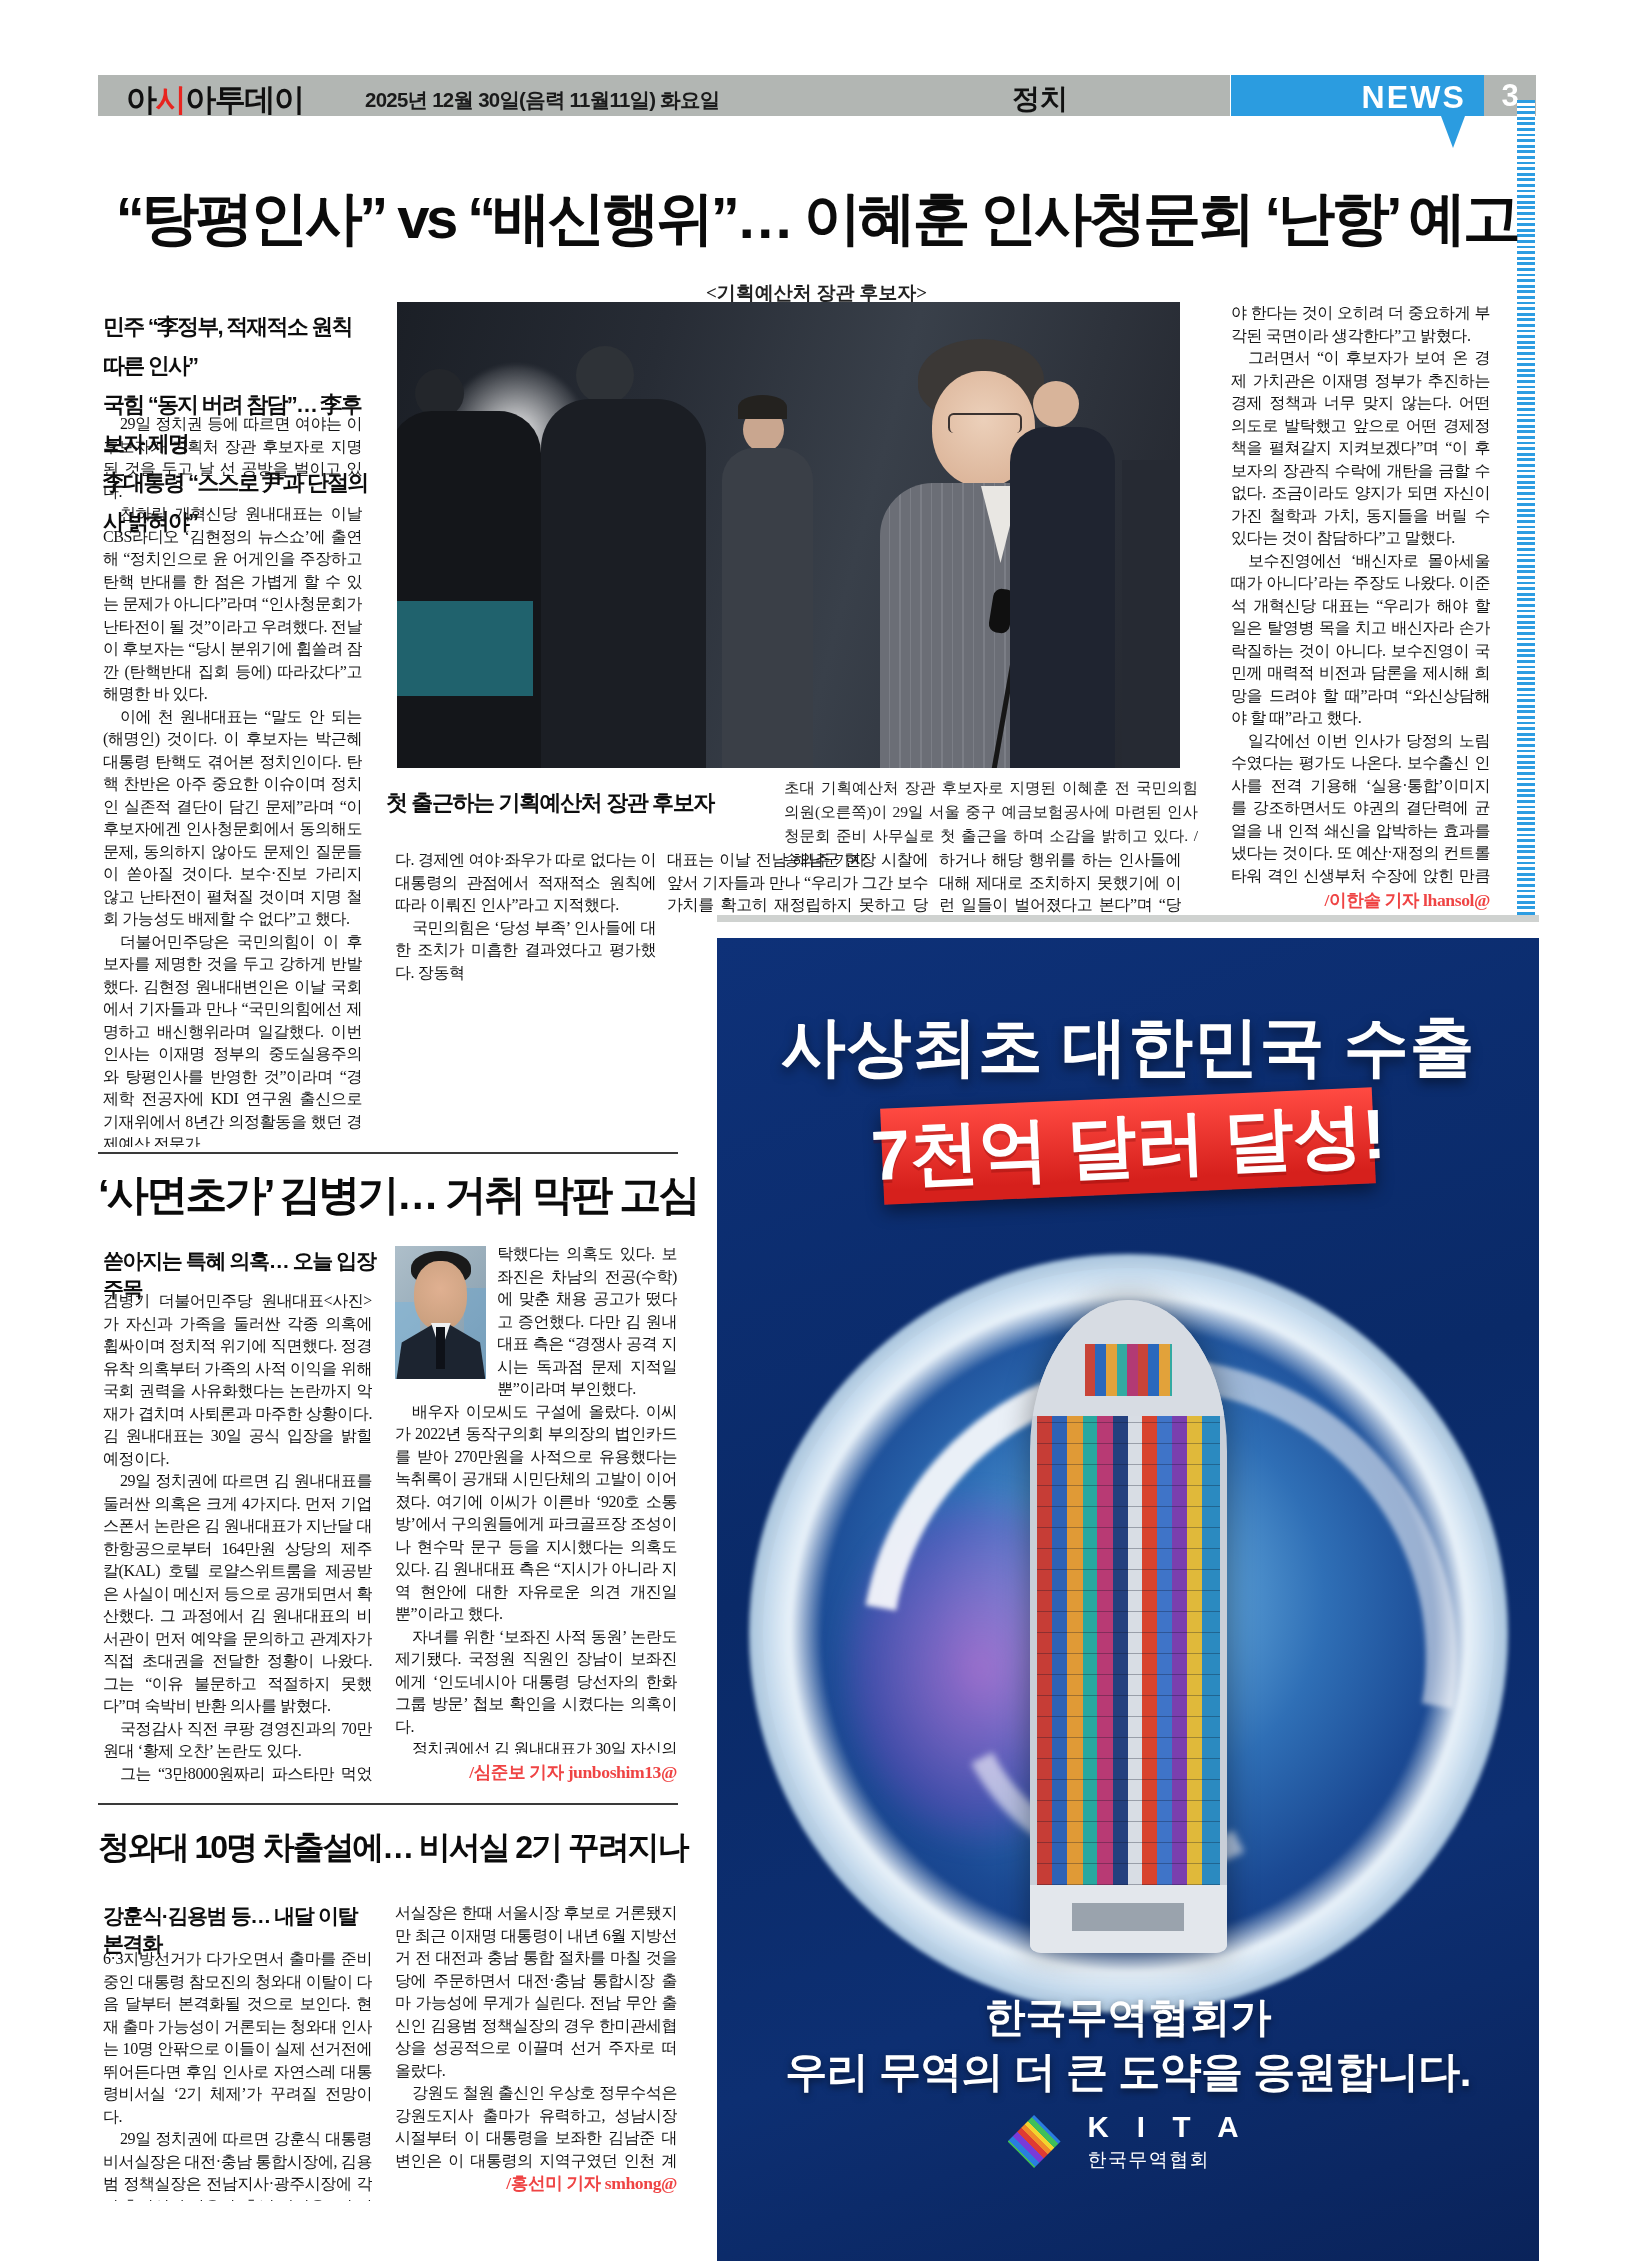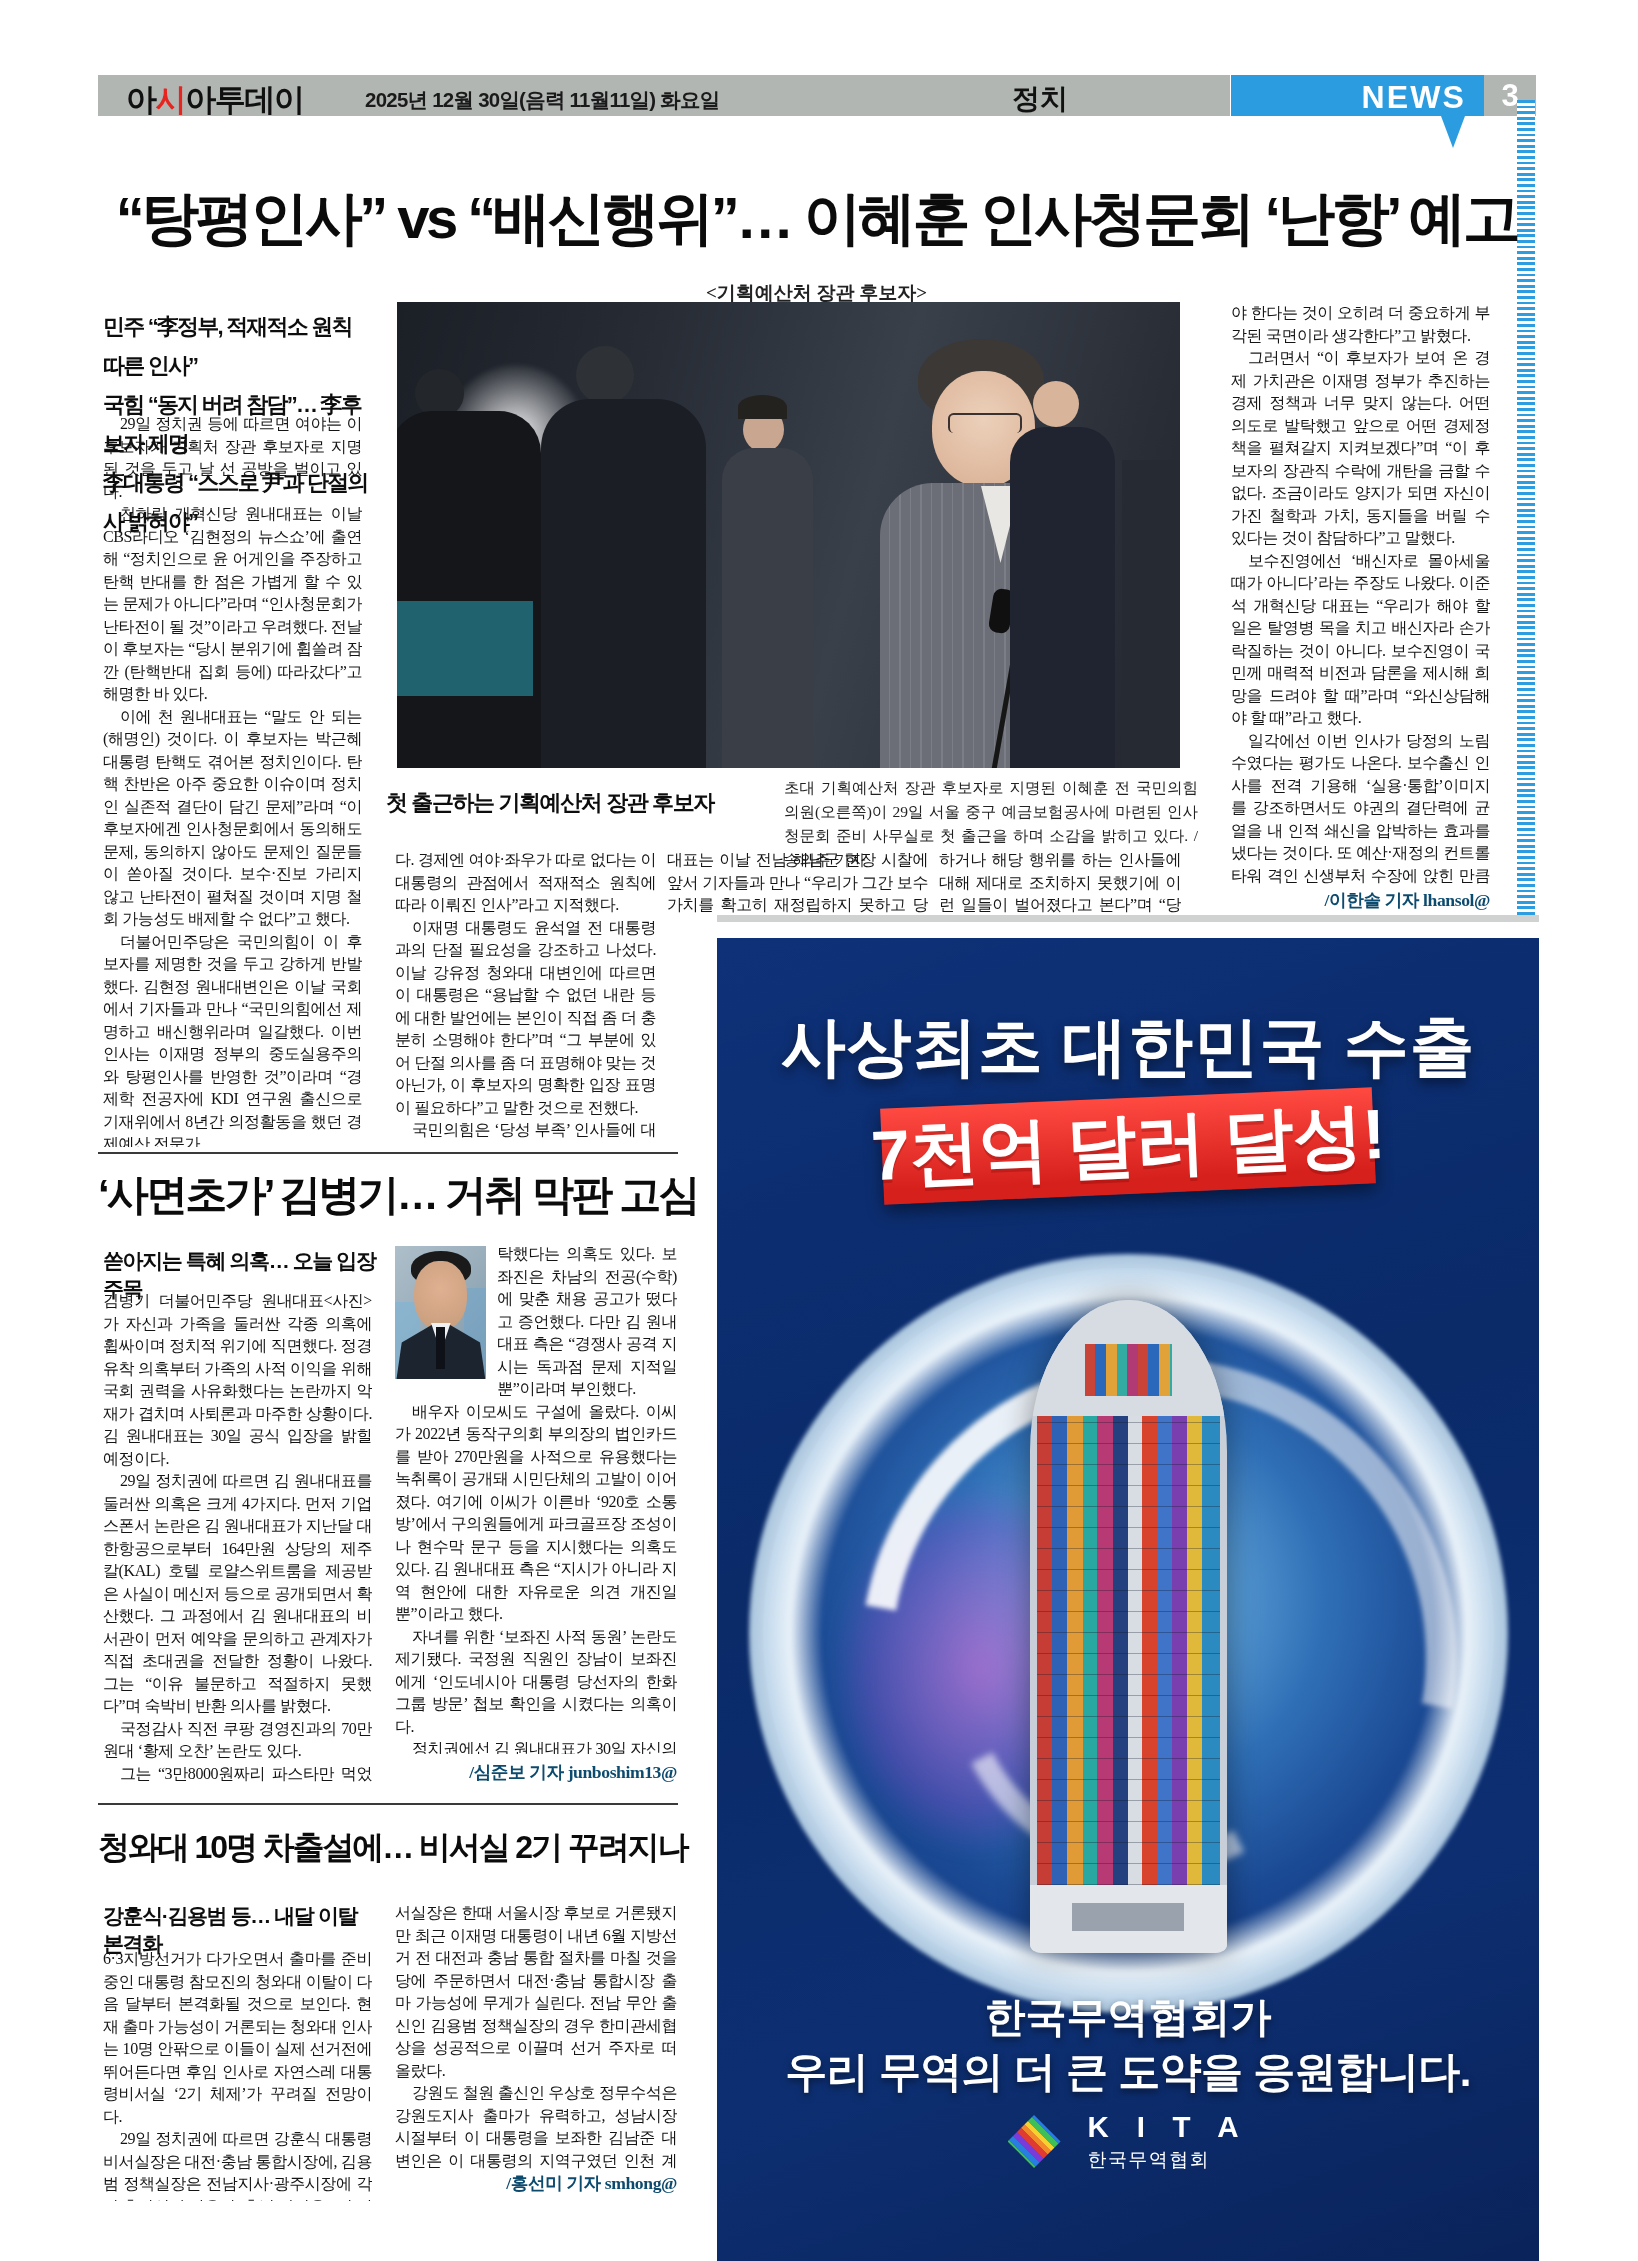--- a/index.html
+++ b/index.html
@@ -33,21 +33,21 @@
             font-family:"Liberation Sans",sans-serif;font-weight:900;font-size:58px;
             letter-spacing:-3.5px;color:#0b0b0b;white-space:nowrap;}
   .kicker{left:98px;top:280px;width:1437px;text-align:center;
             font-weight:700;font-size:19px;color:#222;}
   .lead{left:103px;top:307px;width:270px;font-family:"Liberation Sans",sans-serif;
             font-weight:800;font-size:22px;line-height:39px;letter-spacing:-1.8px;color:#0d0d0d;}
   .bodycol{font-size:16px;line-height:22.5px;letter-spacing:-0.4px;text-align:justify;
             word-break:break-all;color:#141414;overflow:hidden;}
   .bodycol p{margin:0;text-indent:17px;}
   .bodycol p.cont{text-indent:0;}
-  .byline{font-weight:700;font-size:17.6px;color:#0c4a6e;text-align:right;letter-spacing:-0.4px;}
+  .byline{font-weight:700;font-size:17.6px;color:#ef4444;text-align:right;letter-spacing:-0.4px;}
   .subhead{font-family:"Liberation Sans",sans-serif;font-weight:800;font-size:21px;
             letter-spacing:-1.4px;color:#0d0d0d;}
   .headline2{left:98px;top:1167px;width:580px;text-align:center;white-space:nowrap;
             font-family:"Liberation Sans",sans-serif;font-weight:900;font-size:42px;letter-spacing:-2.8px;color:#0b0b0b;}
   .headline3{left:98px;top:1826px;width:580px;text-align:center;white-space:nowrap;
             font-family:"Liberation Sans",sans-serif;font-weight:900;font-size:32px;letter-spacing:-2.1px;color:#0b0b0b;}
   .rule{height:2.1px;background:#3a3a3a;}
 
   
   .photo1{left:397px;top:302px;width:783px;height:466px;overflow:hidden;
@@ -160,21 +160,20 @@
     <div class="ph" style="left:636px;top:79px;width:46px;height:46px;border-radius:50%;background:#d8b49a;"></div>
     <div class="ph" style="left:613px;top:125px;width:105px;height:351px;border-radius:35px 35px 0 0;background:#1f2430;"></div>
     <div class="ph" style="left:725px;top:158px;width:60px;height:320px;background:#262a33;"></div>
   </div>
 
   <div class="abs cap-title">첫 출근하는 기획예산처 장관 후보자</div>
   <div class="abs cap-text">초대 기획예산처 장관 후보자로 지명된 이혜훈 전 국민의힘 의원(오른쪽)이 29일 서울 중구 예금보험공사에 마련된 인사청문회 준비 사무실로 첫 출근을 하며 소감을 밝히고 있다.   /송의주 기자</div>
 
   <div class="abs bodycol" style="left:395px;top:849px;width:261px;height:296px;">
     <p class="cont">다. 경제엔 여야·좌우가 따로 없다는 이 대통령의 관점에서 적재적소 원칙에 따라 이뤄진 인사”라고 지적했다.</p>
-    <p>이재명 대통령도 윤석열 전 대통령과의 단절 필요성을 강조하고 나섰다. 이날 강유정 청와대 대변인에 따르면 이 대통령은 “용납할 수 없던 내란 등에 대한 발언에는 본인이 직접 좀 더 충분히 소명해야 한다”며 “그 부분에 있어 단절 의사를 좀 더 표명해야 맞는 것 아닌가, 이 후보자의 명확한 입장 표명이 필요하다”고 말한 것으로 전했다.</p>
     <p>국민의힘은 ‘당성 부족’ 인사들에 대한 조치가 미흡한 결과였다고 평가했다. 장동혁</p>
   </div>
   <div class="abs bodycol" style="left:667px;top:849px;width:261px;height:69px;">
     <p class="cont">대표는 이날 전남 해남군 현장 시찰에 앞서 기자들과 만나 “우리가 그간 보수 가치를 확고히 재정립하지 못하고 당성이 부족</p>
   </div>
   <div class="abs bodycol" style="left:939px;top:849px;width:242px;height:69px;">
     <p class="cont">하거나 해당 행위를 하는 인사들에 대해 제대로 조치하지 못했기에 이런 일들이 벌어졌다고 본다”며 “당성을 확보선으로 해</p>
   </div>
 
   <div class="abs bodycol" style="left:1231px;top:302px;width:259px;height:583px;">

